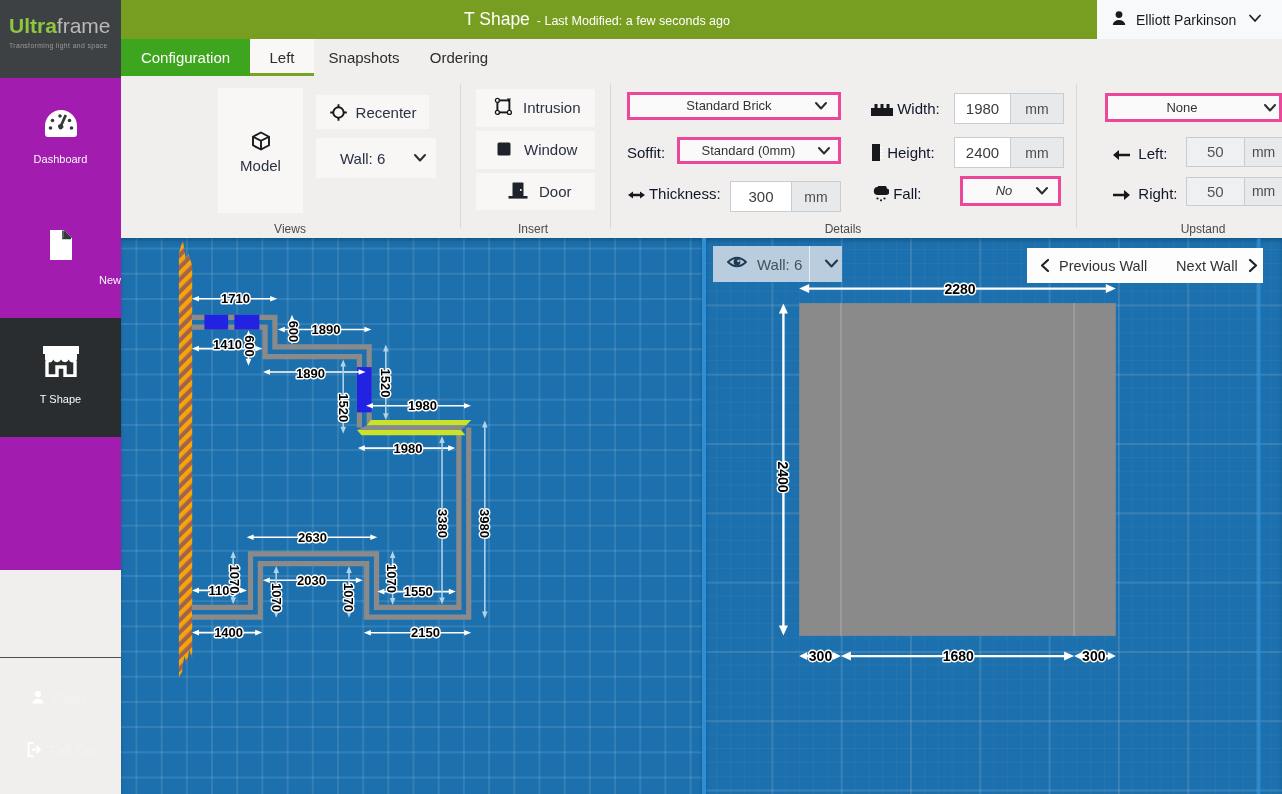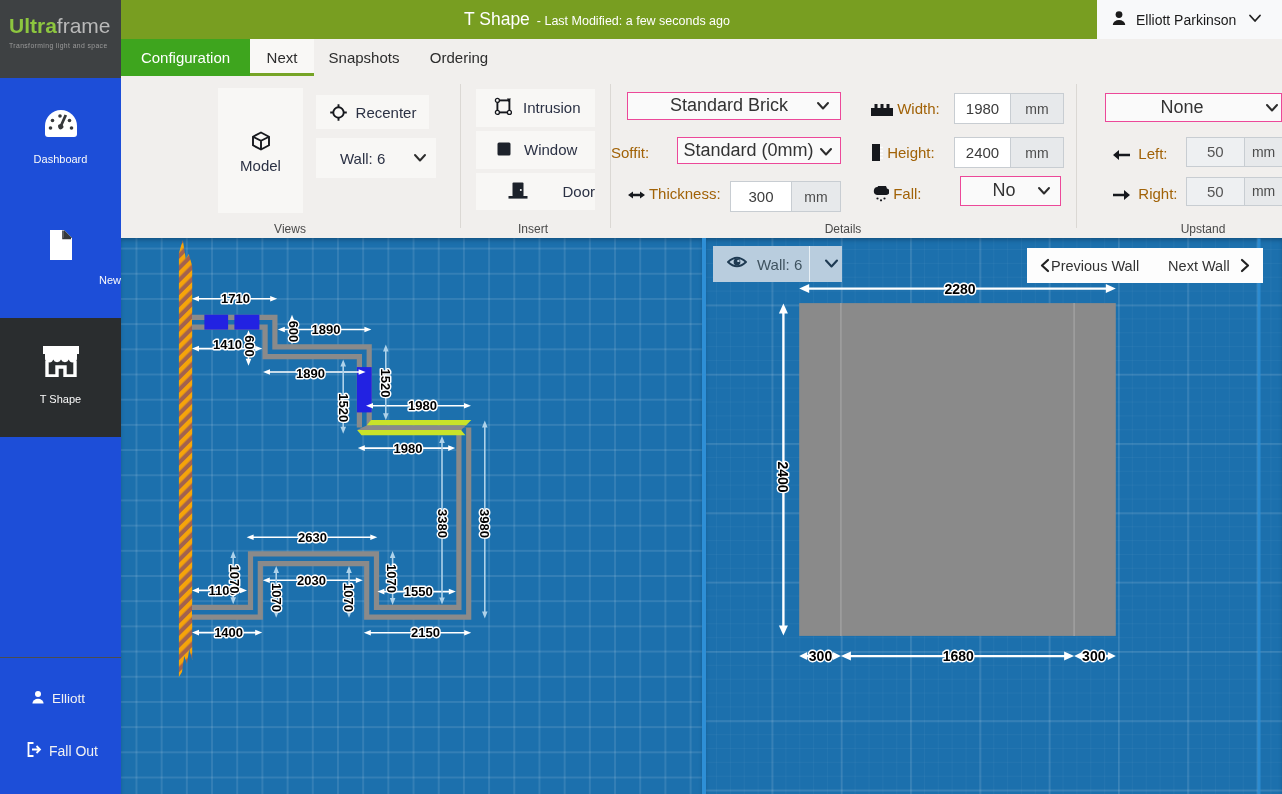--- a/index.html
+++ b/index.html
@@ -1,19 +1,19 @@
 <!DOCTYPE html>
 <html><head><meta charset="utf-8"><style>
 *{margin:0;padding:0;box-sizing:border-box;}
 html,body{width:1282px;height:794px;overflow:hidden;font-family:"Liberation Sans",sans-serif;}
 .abs{position:absolute;}
 body{position:relative;background:#f1efed;}
 
 
-#sidebar{left:0;top:0;width:121px;height:794px;background:#1d4ed8;}
+#sidebar{left:0;top:0;width:121px;height:570px;background:#a21caf;}
 #logo{left:0;top:0;width:121px;height:78px;background:#3e4143;padding:14px 0 0 9px;}
 #logo .l1{font-size:21px;letter-spacing:0;}
 #logo .l1 b{color:#8dc63f;font-weight:bold;}
 #logo .l1 span{color:#b9b9b9;font-weight:400;}
 #logo .l2{font-size:6.8px;color:#9a9a9a;margin-top:4px;letter-spacing:.4px;}
 .navitem{left:0;width:121px;text-align:center;color:#fafafa;font-size:11px;}
 .navactive{background:#2a2d2f;}
 #sep{left:0;top:657px;width:121px;height:1px;background:#4a4d4f;}
 .botitem{left:0;width:121px;color:#f2f2f2;font-size:13.5px;display:flex;align-items:center;}
 
@@ -30,22 +30,22 @@
 #tabview:after{content:"";position:absolute;left:0;bottom:0;width:64px;height:3.5px;background:#76a426;}
 
 
 #ribbon{left:121px;top:76px;width:1161px;height:162px;background:#f1efed;}
 .gdiv{position:absolute;top:8px;height:144px;width:1px;background:#dbd8d4;}
 .glabel{position:absolute;font-size:12px;color:#4a4a4a;transform:translateX(-50%);top:146px;}
 .rbtn{position:absolute;background:#f8f7f5;display:flex;align-items:center;justify-content:center;color:#2b3144;font-size:15px;}
 .bigbtn{position:absolute;background:#f8f7f5;text-align:center;color:#2b3144;font-size:15px;}
 .inp{position:absolute;background:#fff;border:1px solid #c8cdd2;display:flex;align-items:center;justify-content:center;font-size:15px;color:#3c3c3c;}
 .unit{position:absolute;background:#e7e9eb;border:1px solid #c8cdd2;border-left:none;display:flex;align-items:center;justify-content:center;font-size:14px;color:#4c4c4c;}
-.ddl{position:absolute;background:#fafafa;border:1px solid #ec4899;display:flex;align-items:center;color:#333;font-size:18px;}
-.rlab{position:absolute;font-size:15px;color:#a16207;}
+.ddl{position:absolute;background:#fafafa;border:3px solid #ec4899;display:flex;align-items:center;color:#333;font-size:13px;}
+.rlab{position:absolute;font-size:15px;color:#0f172a;}
 
 
 #canvasL{left:121px;top:238px;width:581px;height:556px;box-shadow:inset 0 3px 4px -1px rgba(0,25,50,.35);
  background-color:#1c70ad;
  background-image:
   linear-gradient(to right, rgba(255,255,255,.105) 1.7px, transparent 1.7px),
   linear-gradient(to bottom, rgba(255,255,255,.105) 1.7px, transparent 1.7px);
  background-size:25.2px 25.2px,25.2px 25.2px;
  background-position:14.5px 9.6px,14.5px 9.6px;}
 #divider{left:702px;top:238px;width:4px;height:556px;background:#2e8fd6;}
@@ -74,21 +74,21 @@
         <path d="M1.8,15 a6.2,5 0 0 1 12.4,0 z" fill="#1b1b1b"></path>
       </svg></span>
   <span style="margin-left:9px;font-size:14px;color:#1a1a1a;">Elliott Parkinson</span>
   <span style="margin-left:12px;"><svg width="14" height="14" viewBox="0 0 14 14" style="">
         <polyline points="2,4.5 7,10 12,4.5" fill="none" stroke="#222" stroke-width="1.8" stroke-linecap="round" stroke-linejoin="round"></polyline>
       </svg></span>
 </div>
 
 <div id="tabs" class="abs">
   <div class="tab" id="tabcfg">Configuration</div>
-  <div class="tab" id="tabview">Next</div>
+  <div class="tab" id="tabview">Left</div>
   <div class="tab" style="left:201px;width:84px;">Snapshots</div>
   <div class="tab" style="left:293px;width:90px;">Ordering</div>
 </div>
 
 <div id="ribbon" class="abs">
 
   <div class="gdiv" style="left:339px;"></div>
   <div class="gdiv" style="left:489px;"></div>
   <div class="gdiv" style="left:955px;"></div>
   <div class="glabel" style="left:169px;">Views</div>
@@ -126,36 +126,36 @@
           <path d="M13,1.5 h4 l-2.5,3.5 z" fill="#16181d"></path>
         </svg></span>
     <span style="margin-left:9px;">Intrusion</span>
   </div>
   <div class="rbtn" style="left:355px;top:55px;width:119px;height:37.5px;justify-content:flex-start;">
     <span style="margin-left:20px;margin-top:2px;"><svg width="16" height="16" viewBox="0 0 16 16" style="">
           <rect x="1.5" y="1.5" width="13" height="13" rx="1.5" fill="#1d222b"></rect>
         </svg></span>
     <span style="margin-left:12px;">Window</span>
   </div>
-  <div class="rbtn" style="left:355px;top:96.5px;width:119px;height:37.5px;justify-content:space-between;">
+  <div class="rbtn" style="left:355px;top:96.5px;width:119px;height:37.5px;justify-content:flex-start;">
     <span style="margin-left:32px;margin-top:2px;"><svg width="21" height="17" viewBox="0 0 21 17" style="">
           <rect x="4.5" y="0.5" width="11" height="14" rx="1" fill="#1d222b"></rect>
           <rect x="0.5" y="14" width="19" height="2.6" fill="#1d222b"></rect>
           <circle cx="12.8" cy="8" r="1" fill="#fff"></circle>
         </svg></span>
     <span style="margin-left:10px;">Door</span>
   </div>
 
   <div class="ddl" style="left:506px;top:15.5px;width:214px;height:28.5px;">
     <span style="flex:1;text-align:center;margin-left:14px;">Standard Brick</span>
     <span style="margin-right:10px;margin-top:3px;"><svg width="14" height="14" viewBox="0 0 14 14" style="">
           <polyline points="2,4 7,9.5 12,4" fill="none" stroke="#2d2d2d" stroke-width="2" stroke-linecap="round" stroke-linejoin="round"></polyline>
         </svg></span>
   </div>
-  <div class="rlab" style="left:490px;top:68px;">Soffit:</div>
+  <div class="rlab" style="left:506px;top:68px;">Soffit:</div>
   <div class="ddl" style="left:556px;top:61.3px;width:164px;height:26.8px;">
     <span style="flex:1;text-align:center;">Standard (0mm)</span>
     <span style="margin-right:8px;margin-top:3px;"><svg width="13" height="13" viewBox="0 0 13 13" style="">
           <polyline points="2,4 7,9.5 12,4" fill="none" stroke="#2d2d2d" stroke-width="2" stroke-linecap="round" stroke-linejoin="round"></polyline>
         </svg></span>
   </div>
   <div class="rlab" style="left:507px;top:108.5px;"><svg width="17" height="12" viewBox="0 0 17 12" style="vertical-align:-2px;">
         <path d="M0,6 L5,2.4 V4.8 H12 V2.4 L17,6 L12,9.6 V7.2 H5 V9.6 Z" fill="#16181d"></path>
       </svg> Thickness:</div>
   <div class="inp" style="left:609px;top:105.3px;width:62px;height:30.6px;">300</div>
@@ -173,21 +173,21 @@
       </svg> Height:</div>
   <div class="inp" style="left:833px;top:61.4px;width:57px;height:30.6px;">2400</div>
   <div class="unit" style="left:890px;top:61.4px;width:53px;height:30.6px;">mm</div>
 
   <div class="rlab" style="left:752px;top:108.5px;"><svg width="16" height="16" viewBox="0 0 16 16" style="vertical-align:-3px;">
         <path d="M4,9 a4,4 0 0 1 .5-7.9 a5,5 0 0 1 9.4,1.4 a3.3,3.3 0 0 1-.6,6.5 z" fill="#16181d"></path>
         <circle cx="4.5" cy="12.5" r="1.1" fill="#16181d"></circle>
         <circle cx="8" cy="14.3" r="1.1" fill="#16181d"></circle>
         <circle cx="11.5" cy="12.5" r="1.1" fill="#16181d"></circle>
       </svg> Fall:</div>
-  <div class="ddl" style="left:839px;top:99.6px;width:101px;height:30.6px;">
+  <div class="ddl" style="left:839px;top:99.6px;width:101px;height:30.6px;font-style:italic;">
     <span style="flex:1;text-align:center;margin-left:10px;">No</span>
     <span style="margin-right:9px;margin-top:3px;"><svg width="14" height="14" viewBox="0 0 14 14" style="">
           <polyline points="2,4 7,9.5 12,4" fill="none" stroke="#2d2d2d" stroke-width="2" stroke-linecap="round" stroke-linejoin="round"></polyline>
         </svg></span>
   </div>
 
   <div class="ddl" style="left:984px;top:17.1px;width:177px;height:29.2px;gap:7px;">
     <span style="flex:1;text-align:center;">None</span>
     <span style="margin-right:2px;margin-top:3px;"><svg width="14" height="14" viewBox="0 0 14 14" style="">
           <polyline points="2,4 7,9.5 12,4" fill="none" stroke="#2d2d2d" stroke-width="2" stroke-linecap="round" stroke-linejoin="round"></polyline>
@@ -354,21 +354,21 @@
   <span style="position:absolute;left:96px;top:0;width:1px;height:36px;background:#e8f0f6;"></span>
   <span style="margin-left:22px;margin-top:3px;"><svg width="15" height="15" viewBox="0 0 15 15" style="">
         <polyline points="2,4.5 7.5,10.5 13,4.5" fill="none" stroke="#1e3a52" stroke-width="2.1" stroke-linecap="round" stroke-linejoin="round"></polyline>
       </svg></span>
 </div>
 
 <div id="pnbox" class="abs">
   <span style="margin-left:12px;margin-top:2px;"><svg width="11" height="15" viewBox="0 0 11 15" style="">
         <polyline points="9,2 3,7.5 9,13" fill="none" stroke="#222" stroke-width="2.2" stroke-linecap="round" stroke-linejoin="round"></polyline>
       </svg></span>
-  <span style="margin-left:1px;">Previous Wall</span>
+  <span style="margin-left:9px;">Previous Wall</span>
   <span style="margin-left:29px;">Next Wall</span>
   <span style="margin-left:10px;margin-top:2px;"><svg width="11" height="15" viewBox="0 0 11 15" style="">
         <polyline points="2,2 8,7.5 2,13" fill="none" stroke="#222" stroke-width="2.2" stroke-linecap="round" stroke-linejoin="round"></polyline>
       </svg></span>
 </div>
 
 <div id="sidebar" class="abs">
   <div id="logo" class="abs">
     <div class="l1"><b>Ultra</b><span>frame</span></div>
     <div class="l2">Transforming light and space</div>

